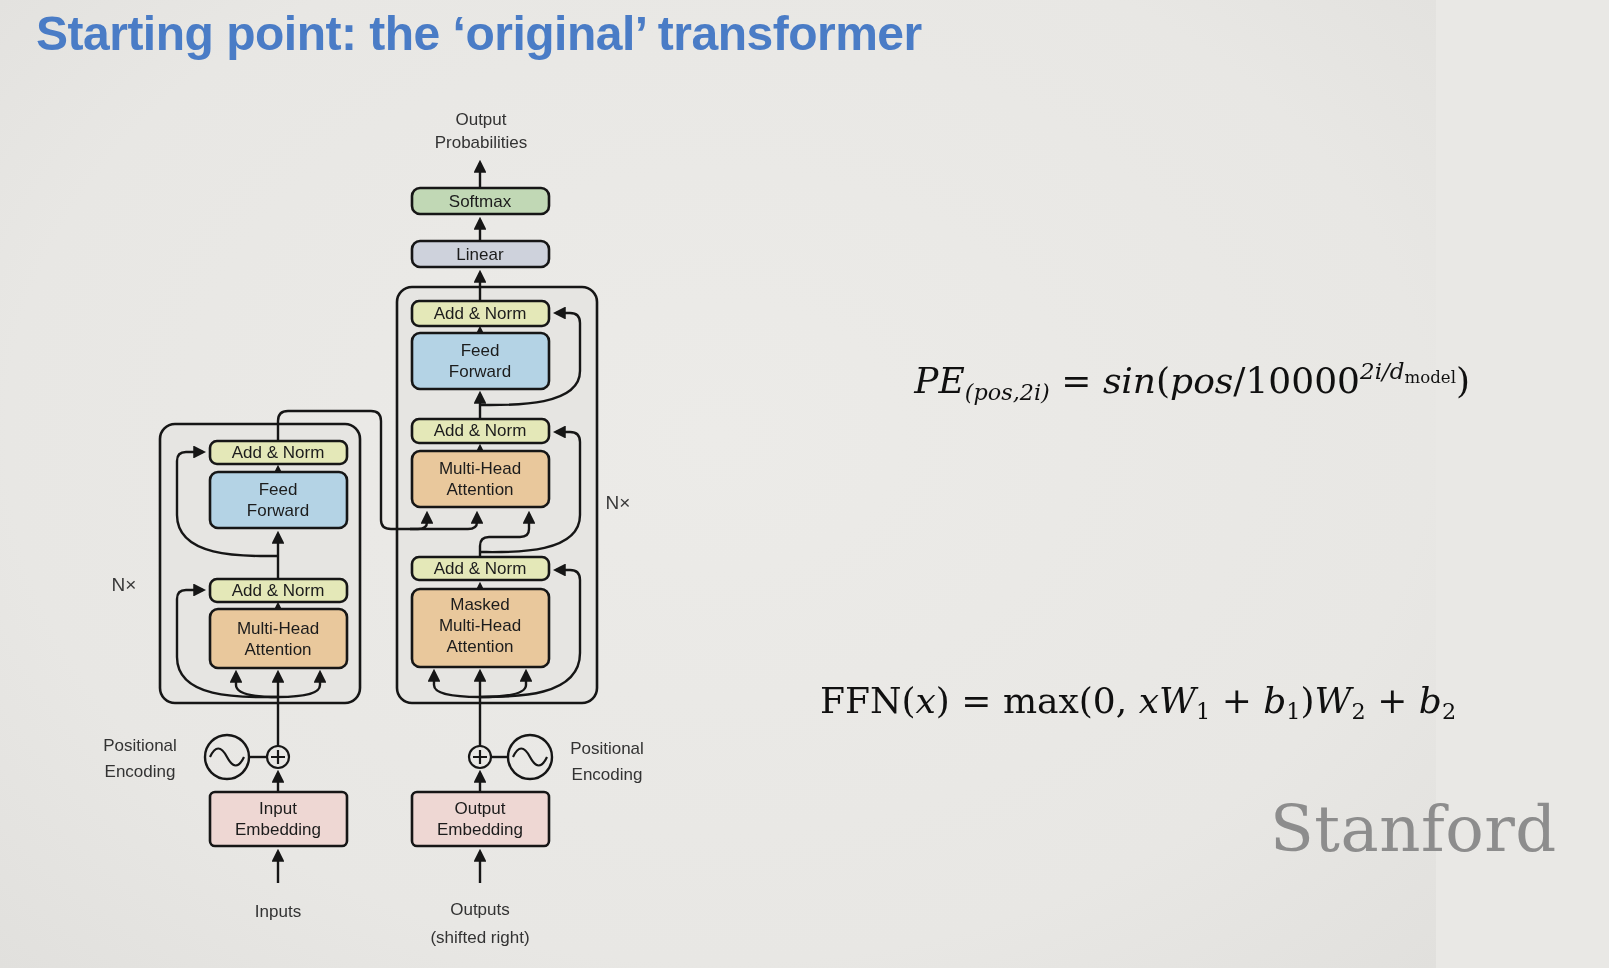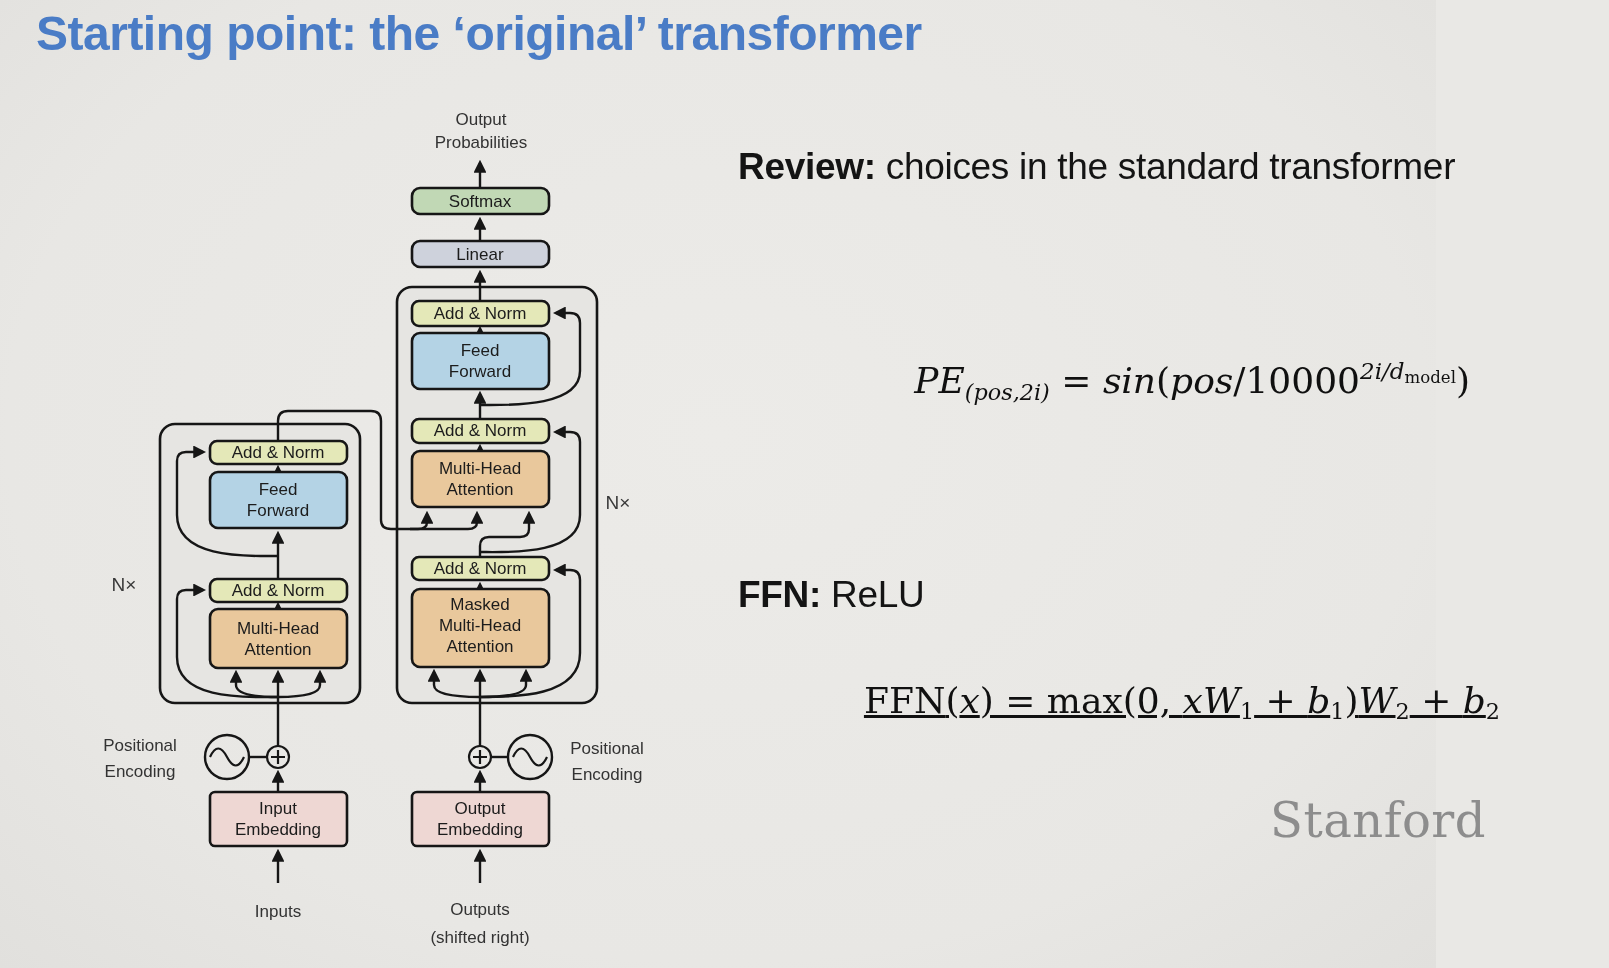--- a/index.html
+++ b/index.html
@@ -29,29 +29,29 @@
     position:absolute;left:738px;z-index:3;
     font-size:37px;letter-spacing:-0.3px;color:#141414;white-space:nowrap;
   }
   .note b{font-weight:700;}
   .fml{
     position:absolute;z-index:3;
     font-family:"DejaVu Serif","Liberation Serif",serif;
     font-size:36px;color:#101010;white-space:nowrap;
   }
   .pe{left:700px;width:770px;text-align:right;}
-  .ffn-f{left:820px;width:680px;text-align:right;text-decoration:underline;}
+  .ffn-f{left:820px;width:680px;text-align:left;}
   .it{font-style:italic;margin-top:36px;}
   .sb{font-size:.62em;vertical-align:-0.28em;}
   .sp{font-size:.64em;vertical-align:.62em;}
   .sps{font-size:.72em;vertical-align:-0.25em;font-style:normal;}
   .wm{
     position:absolute;left:1270px;top:792px;z-index:1;
     font-family:"DejaVu Serif","Liberation Serif",serif;
-    font-size:48px;color:#8d8d8d;letter-spacing:0.5px;
+    font-size:64px;color:#8d8d8d;letter-spacing:0.5px;
   }
 </style>
 </head>
 <body>
 
 <div class="slide">
 
   <h1 class="title">Starting point: the ‘original’ transformer</h1>
 
   <div class="wm">Stanford</div>
@@ -169,32 +169,26 @@
     <text class="nx" x="558" y="414">N×</text>
     <text class="lb" x="80" y="656">Positional</text>
     <text class="lb" x="80" y="682">Encoding</text>
     <text class="lb" x="547" y="659">Positional</text>
     <text class="lb" x="547" y="685">Encoding</text>
     <text class="lb" x="218" y="822">Inputs</text>
     <text class="lb" x="420" y="820">Outputs</text>
     <text class="lb" x="420" y="848">(shifted right)</text>
   </svg>
 
-  <div class="note" style="top:146px">
-    <b>Review:</b><span> choices in the standard transformer</span>
-  </div>
 
 
   <div class="fml pe" style="top:358px">
     <span class="it">PE</span><span class="sb it">(pos,2i)</span><span> = </span><span class="it">sin</span><span>(</span><span class="it">pos</span><span>/</span><span>10000</span><span class="sp"><span class="it">2i/d</span><span class="sps">model</span></span><span>)</span>
   </div>
 
 
-  <div class="note" style="top:574px">
-    <b>FFN:</b><span> ReLU</span>
-  </div>
 
   <div class="fml ffn-f" style="top:680px">
     <span>FFN</span><span>(</span><span class="it">x</span><span>) = max(0, </span><span class="it">xW</span><span class="sb">1</span><span> + </span><span class="it">b</span><span class="sb">1</span><span>)</span><span class="it">W</span><span class="sb">2</span><span> + </span><span class="it">b</span><span class="sb">2</span>
   </div>
 
 
 </div>
 
 </body></html>

